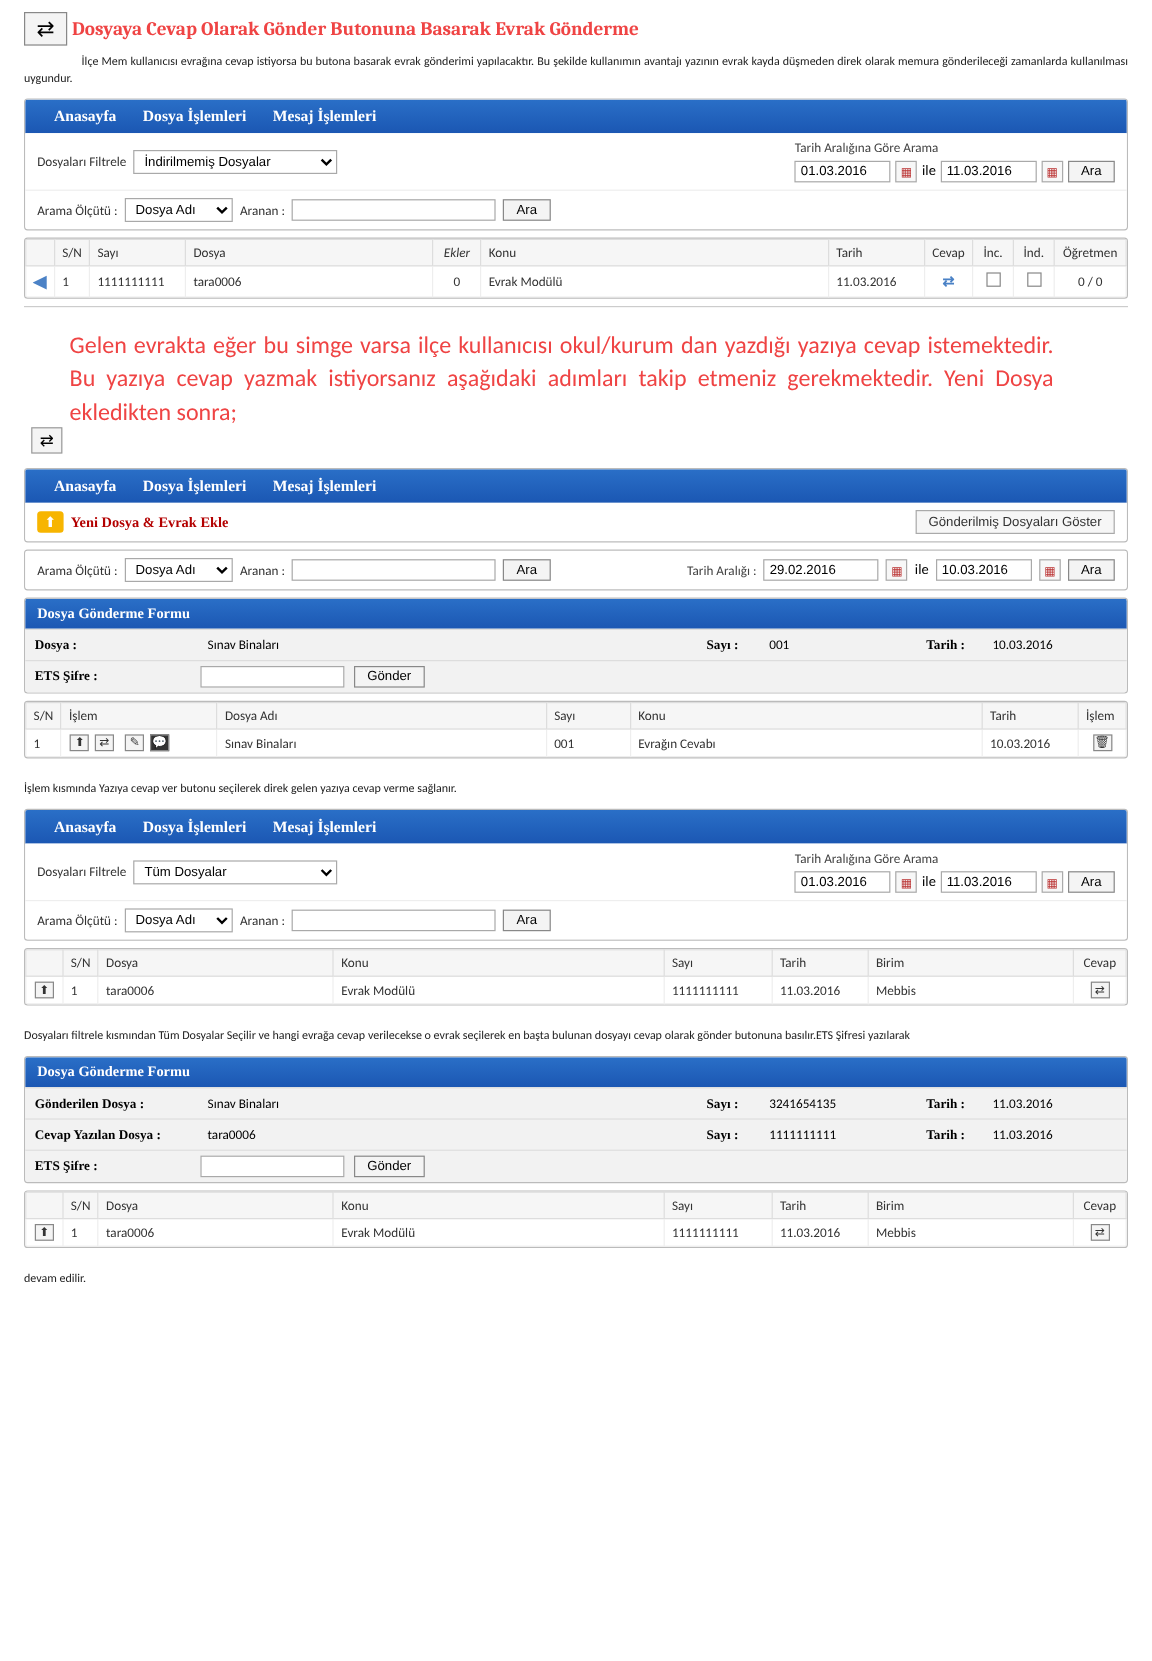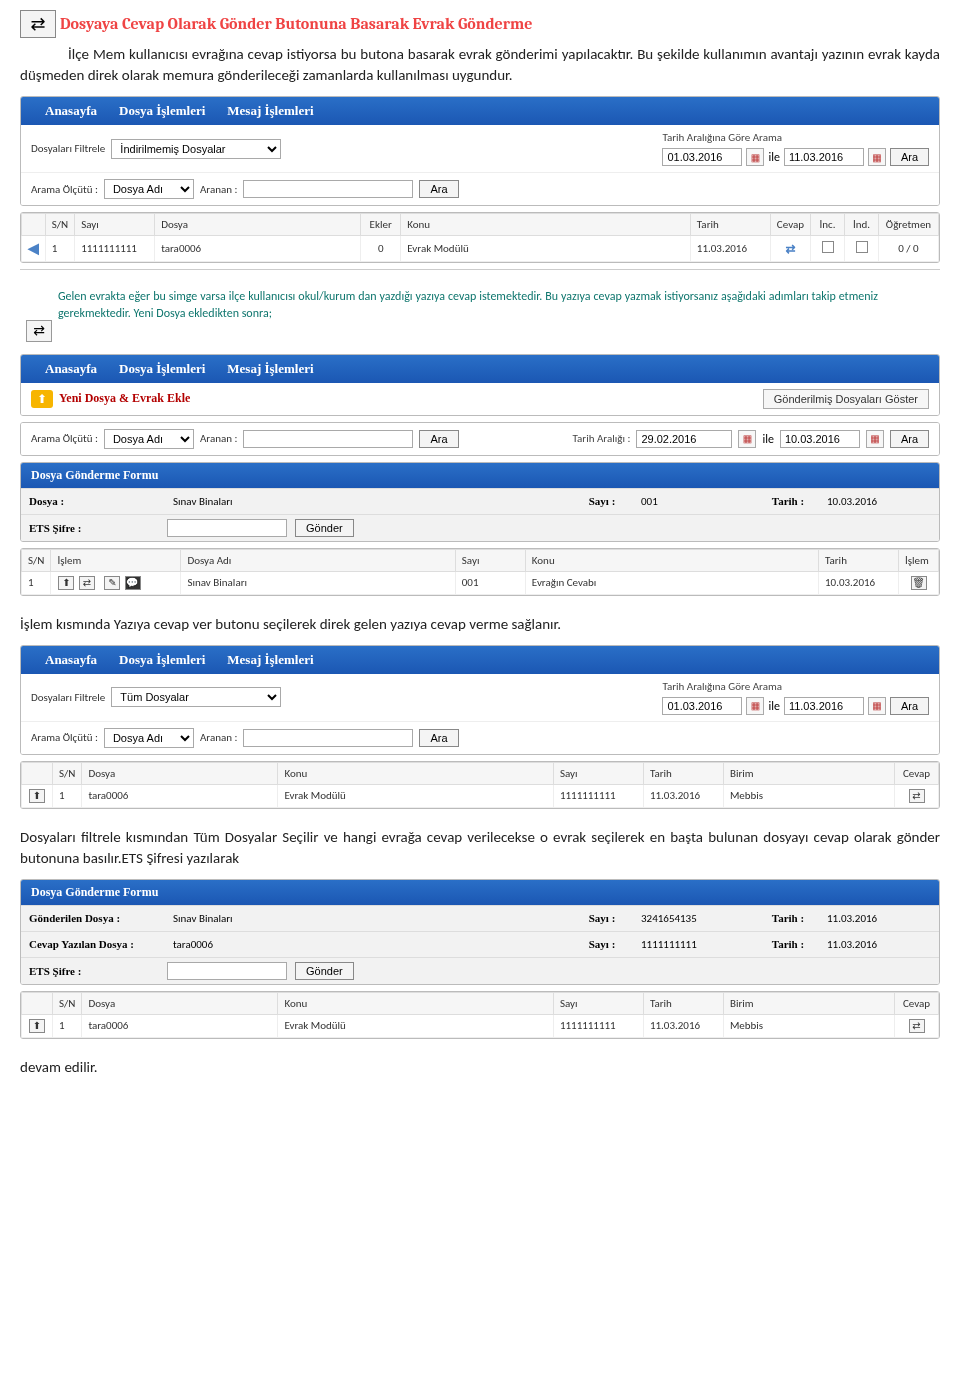--- a/index.html
+++ b/index.html
@@ -11,21 +11,21 @@
     padding: 10px 20px;
     font-size: 14px;
   }
   .title-row { display: flex; align-items: center; gap: 4px; margin-bottom: 6px; }
   .title-icon {
     width: 36px; height: 28px; border: 1px solid #888; background: #f4f4f4;
     display: flex; align-items: center; justify-content: center;
     font-size: 18px;
   }
   h1 { color: #ef4444; font-family: Cambria, Georgia, serif; font-size: 16px; font-weight: bold; }
-  p.body { font-size: 15px; margin: 4px 0 10px 0; text-align: justify; line-height: 1.4; color:#222; }
+  p.body { font-size: 10px; margin: 4px 0 10px 0; text-align: justify; line-height: 1.4; color:#222; }
   p.body.indent { text-indent: 48px; }
 
   .panel {
     border: 1px solid #bbb; border-radius: 3px; margin: 4px 0 6px 0;
     background: #fff; overflow: hidden; font-size: 12px;
   }
   .menubar {
     background: linear-gradient(#2a6fc7, #1b57b3);
     color: #fff; font-family: Georgia, serif; font-weight: bold;
     display: flex; gap: 22px; padding: 6px 24px; font-size: 13px;
@@ -85,21 +85,21 @@
   .formrow .lbl { font-family:Georgia,serif; font-weight:bold; width:130px; }
   .formrow .lbl2 { font-family:Georgia,serif; font-weight:bold; text-align:center; width:50px; }
   .formrow .val-plain { padding:2px 6px; min-width:110px; display:inline-block; font-size:11px;}
 
   .explain-block { display:flex; gap:8px; align-items:flex-start; margin:18px 0 8px 38px; position:relative; }
   .explain-icon {
     width:26px; height:22px; border:1px solid #999; background:#f4f4f4;
     display:flex; align-items:center; justify-content:center; font-size:14px;
     margin-top:30px;
   }
-  .explain-text { font-size:12px; line-height:1.4; color:#0f766e; max-width:820px; text-align:justify; }
+  .explain-text { font-size:20px; line-height:1.4; color:#ef4444; max-width:820px; text-align:justify; }
 
   .hr-thin { border:none; border-top:1px solid #ccc; margin:2px 0; }
 
   .op-icon { display:inline-block; width:16px; height:14px; border:1px solid #888; background:#f4f4f4; font-size:10px; text-align:center; line-height:12px; margin:0 1px;}
 </style>
 </head>
 <body>
 
 <div class="title-row">
   <span class="title-icon">⇄</span>
@@ -143,21 +143,21 @@
 </div>
 
 <div class="panel">
   <table class="grid">
     <thead>
       <tr>
         <th style="width:22px;"></th>
         <th style="width:28px;">S/N</th>
         <th style="width:80px;">Sayı</th>
         <th>Dosya</th>
-        <th class="c" style="width:40px;">Ekler</th>
+        <th class="c" style="width:40px;font-style:italic;">Ekler</th>
         <th>Konu</th>
         <th style="width:80px;">Tarih</th>
         <th class="c" style="width:40px;">Cevap</th>
         <th class="c" style="width:34px;">İnc.</th>
         <th class="c" style="width:34px;">İnd.</th>
         <th class="c" style="width:60px;">Öğretmen</th>
       </tr>
     </thead>
     <tbody>
       <tr>

